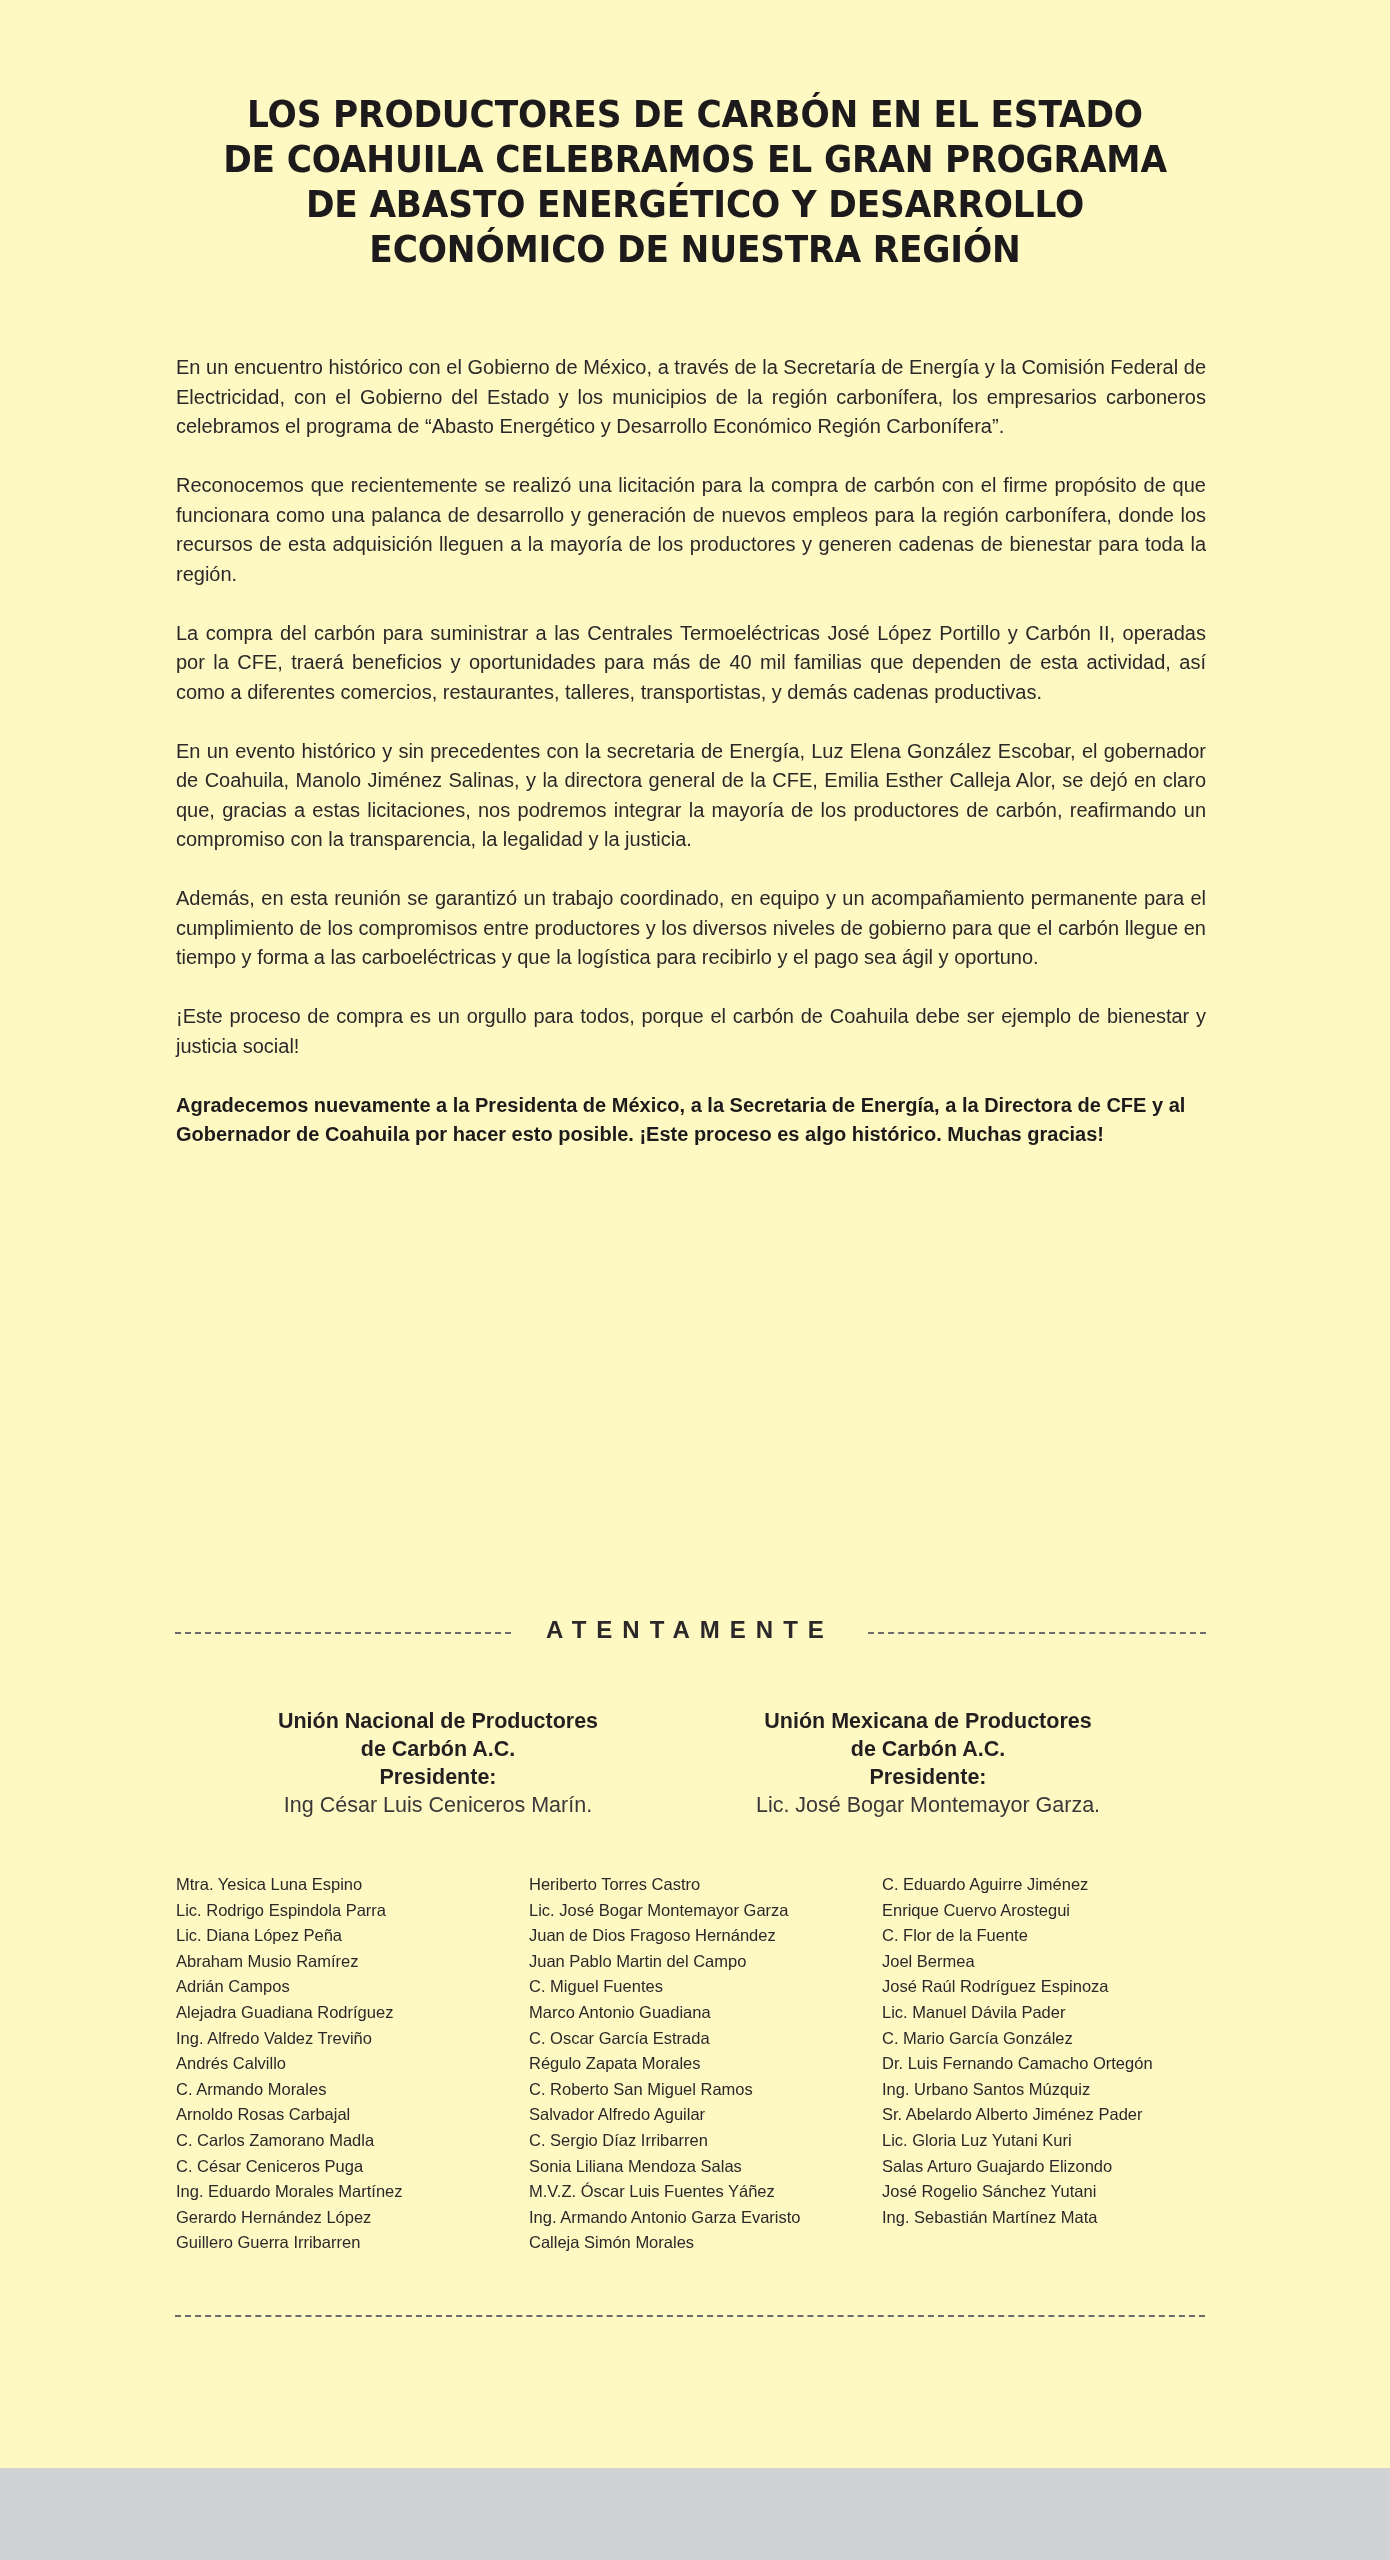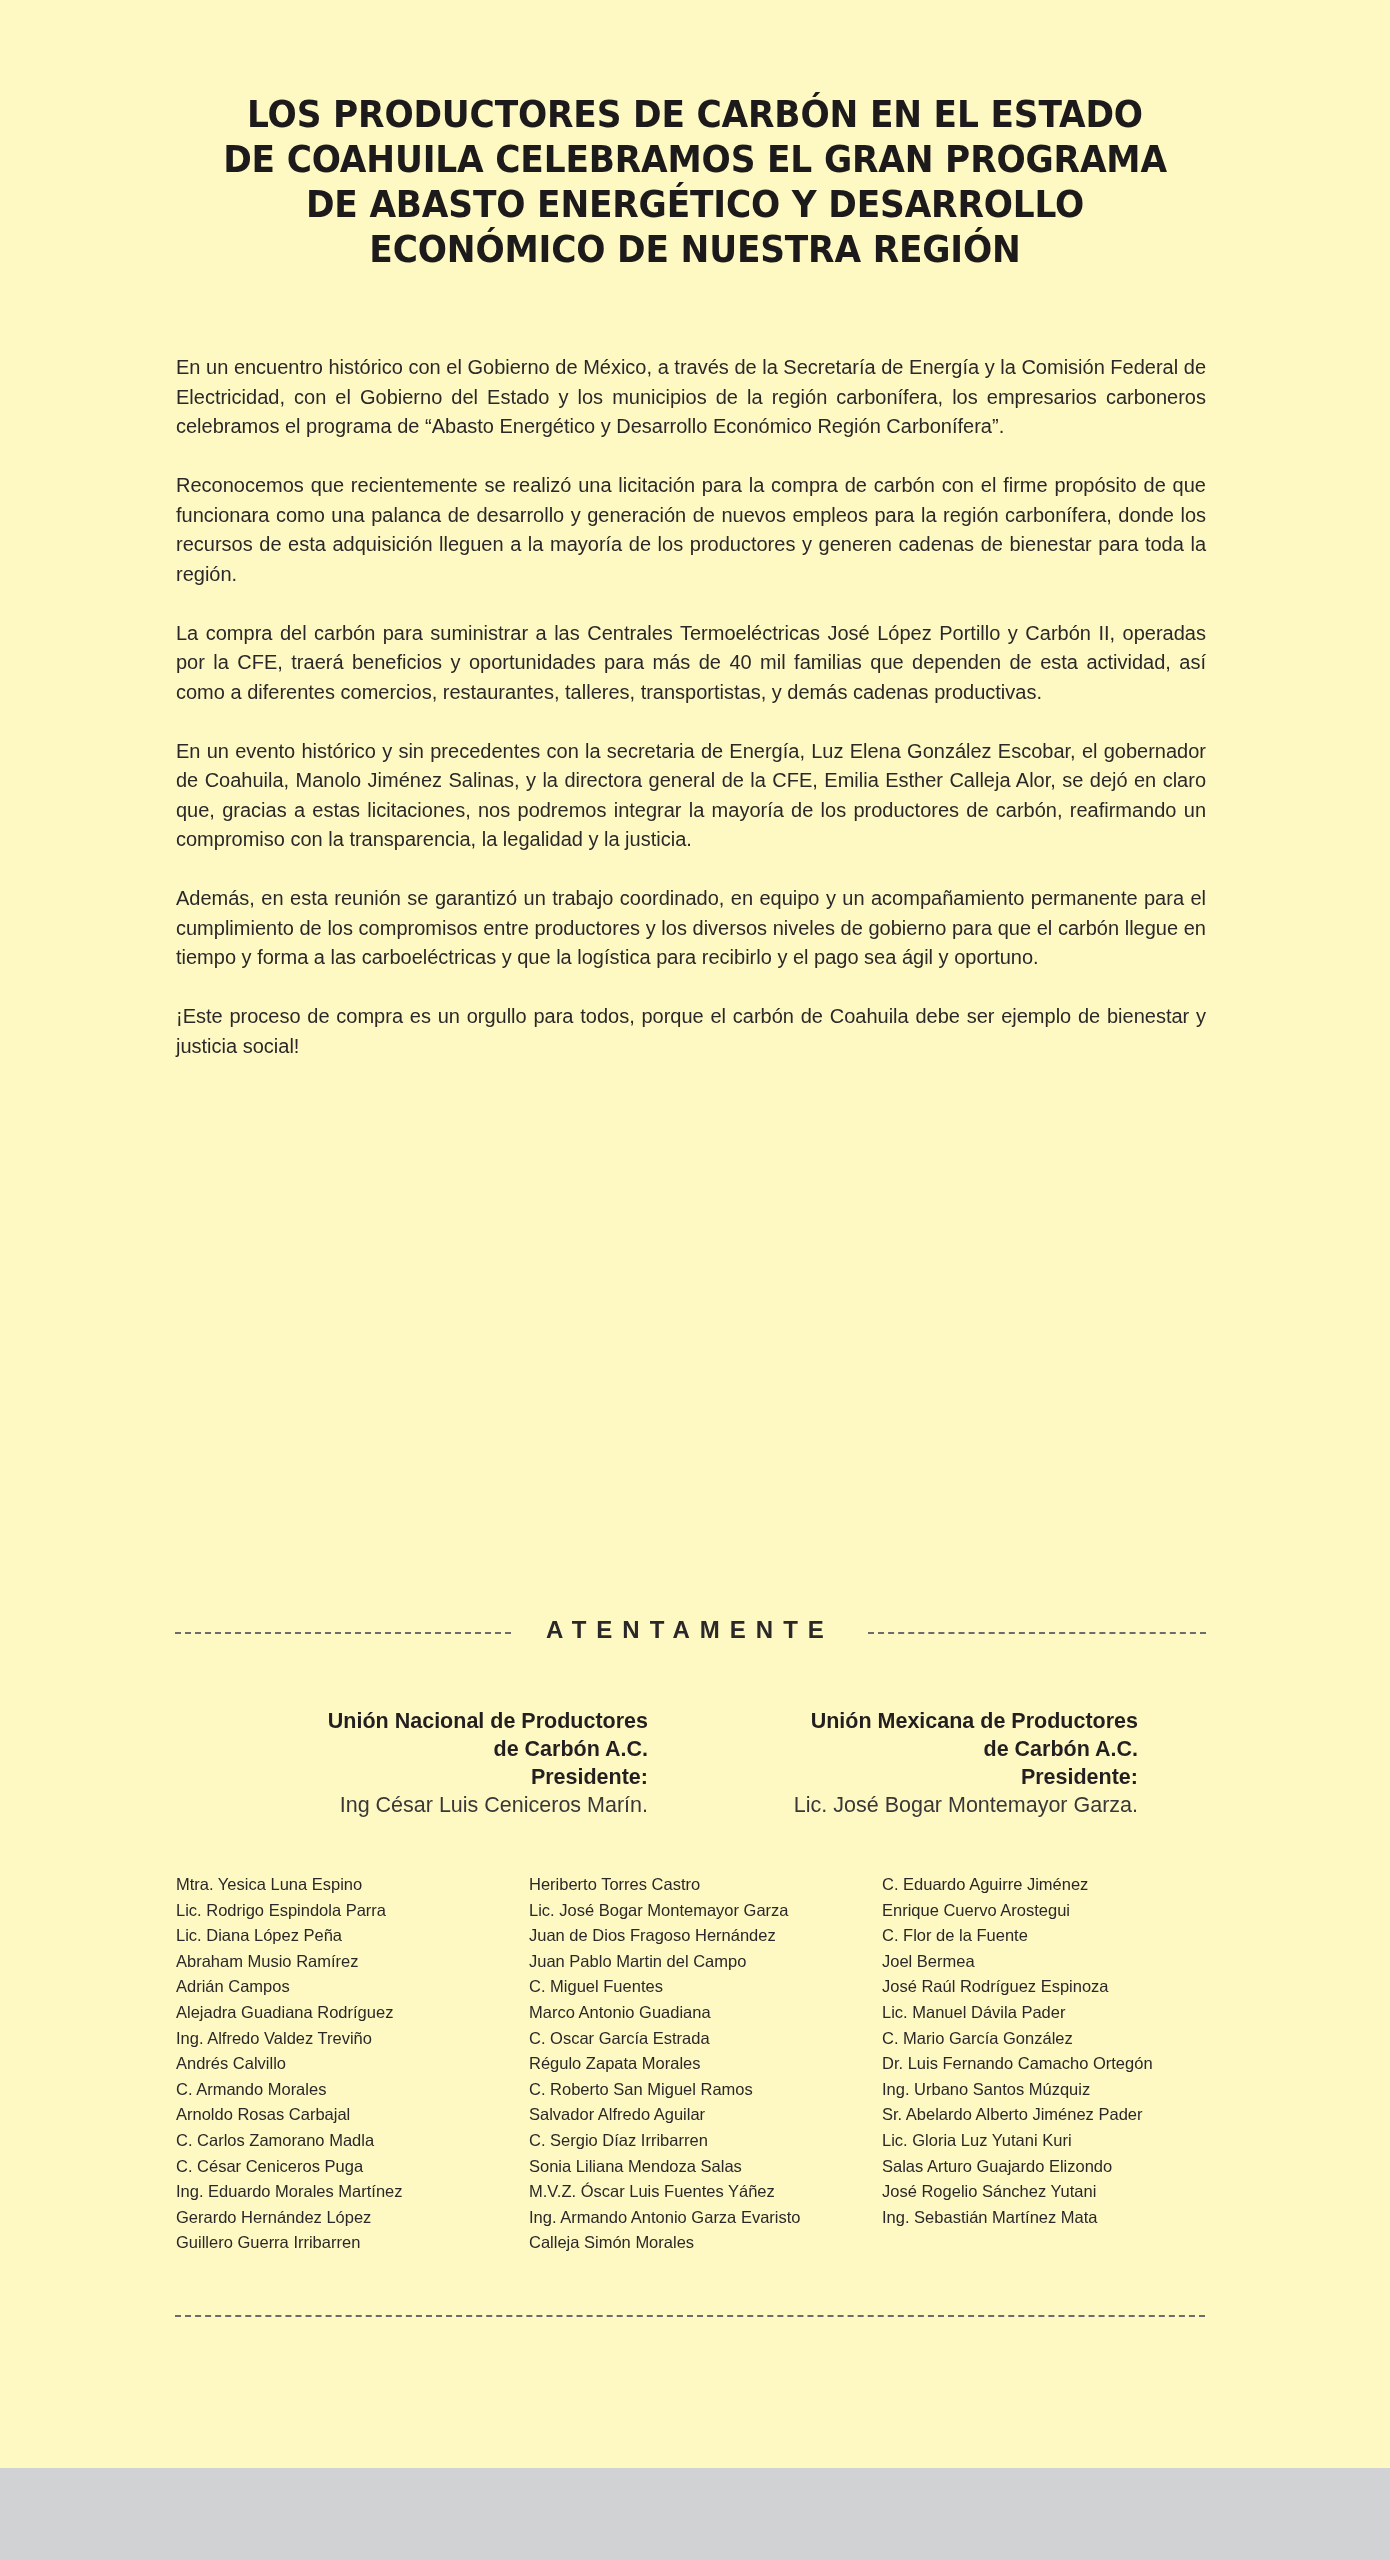--- a/index.html
+++ b/index.html
@@ -21,21 +21,21 @@
   }
   .body-text p { margin: 0 0 29.5px 0; }
   .body-text p.bold { font-weight: bold; text-align: left; color: #1d1a1b; }
   .dash-line { position: absolute; height: 0; border-top: 2px dashed #6d6b6c; }
   .atentamente {
     position: absolute; left: 520px; top: 1616px; width: 340px; text-align: center;
     font-size: 24px; letter-spacing: 10px; color: #2b2829; font-weight: bold;
   }
   .presidents { position: absolute; top: 1707px; left: 0; width: 1390px; }
   .pres-block {
-    position: absolute; width: 420px; text-align: right; font-size: 21.5px; line-height: 28px; color: #231f20;
+    position: absolute; width: 420px; text-align: center; font-size: 21.5px; line-height: 28px; color: #231f20;
   }
   .pres-block .org { font-weight: bold; }
   .pres-block .role { font-weight: bold; }
   .pres-block .name { color: #3a3738; }
   .names-col {
     position: absolute; top: 1872px; font-size: 16.5px; line-height: 25.6px; color: #2b2829;
   }
   .names-col div { white-space: nowrap; }
   .footer-date {
     position: absolute; top: 2361px; left: 0; width: 1390px; text-align: center;
@@ -55,20 +55,21 @@
     <div>ECONÓMICO DE NUESTRA REGIÓN</div>
   </h1>
 
   <div class="body-text">
     <p>En un encuentro histórico con el Gobierno de México, a través de la Secretaría de Energía y la Comisión Federal de Electricidad, con el Gobierno del Estado y los municipios de la región carbonífera, los empresarios carboneros celebramos el programa de “Abasto Energético y Desarrollo Económico Región Carbonífera”.</p>
     <p>Reconocemos que recientemente se realizó una licitación para la compra de carbón con el firme propósito de que funcionara como una palanca de desarrollo y generación de nuevos empleos para la región carbonífera, donde los recursos de esta adquisición lleguen a la mayoría de los productores y generen cadenas de bienestar para toda la región.</p>
     <p>La compra del carbón para suministrar a las Centrales Termoeléctricas José López Portillo y Carbón II, operadas por la CFE, traerá beneficios y oportunidades para más de 40 mil familias que dependen de esta actividad, así como a diferentes comercios, restaurantes, talleres, transportistas, y demás cadenas productivas.</p>
     <p>En un evento histórico y sin precedentes con la secretaria de Energía, Luz Elena González Escobar, el gobernador de Coahuila, Manolo Jiménez Salinas, y la directora general de la CFE, Emilia Esther Calleja Alor, se dejó en claro que, gracias a estas licitaciones, nos podremos integrar la mayoría de los productores de carbón, reafirmando un compromiso con la transparencia, la legalidad y la justicia.</p>
     <p>Además, en esta reunión se garantizó un trabajo coordinado, en equipo y un acompañamiento permanente para el cumplimiento de los compromisos entre productores y los diversos niveles de gobierno para que el carbón llegue en tiempo y forma a las carboeléctricas y que la logística para recibirlo y el pago sea ágil y oportuno.</p>
     <p>¡Este proceso de compra es un orgullo para todos, porque el carbón de Coahuila debe ser ejemplo de bienestar y justicia social!</p>
+    <p class="bold">Agradecemos nuevamente a la Presidenta de México, a la Secretaria de Energía, a la Directora de CFE y al Gobernador de Coahuila por hacer esto posible. ¡Este proceso es algo histórico. Muchas gracias!</p>
   </div>
 
   <div class="dash-line" style="left:175px; top:1632px; width:336px;"></div>
   <div class="atentamente">ATENTAMENTE</div>
   <div class="dash-line" style="left:868px; top:1632px; width:338px;"></div>
 
   <div class="presidents">
     <div class="pres-block" style="left:228px;">
       <div class="org">Unión Nacional de Productores</div>
       <div class="org">de Carbón A.C.</div>

